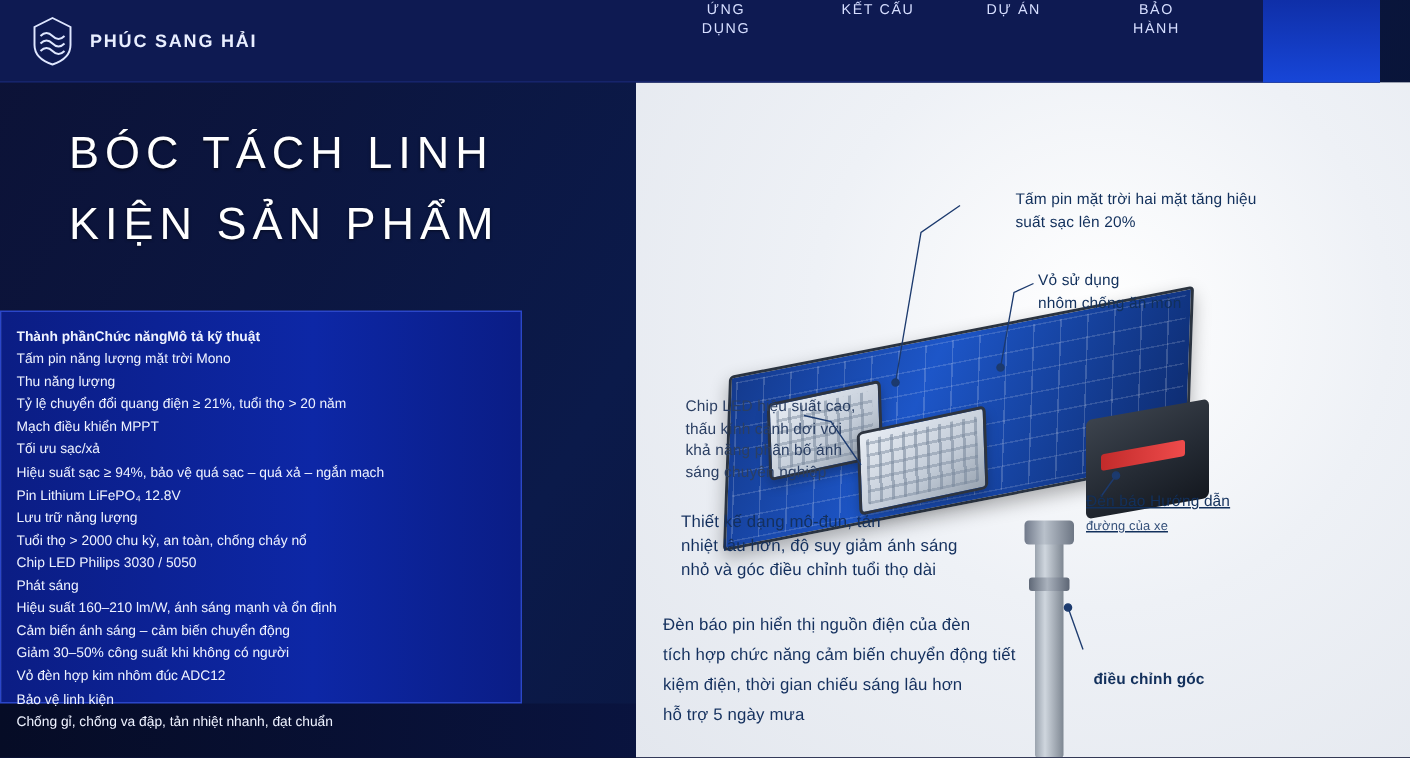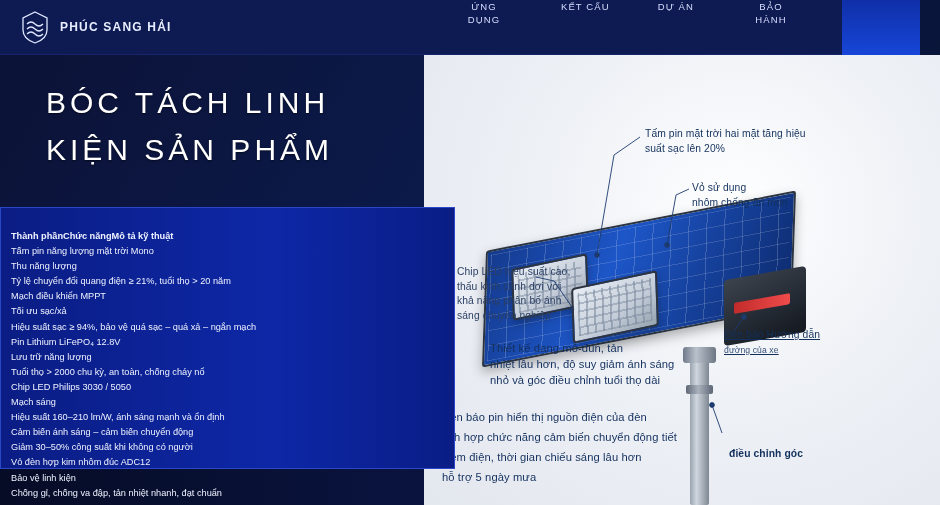--- a/index.html
+++ b/index.html
@@ -51,25 +51,25 @@
   .heading {
     position: absolute; left: 46px; top: 80px; z-index: 4;
   }
   .heading-line {
     color: #ffffff; font-size: 30px; letter-spacing: 4px; font-weight: normal;
     line-height: 1.55;
     text-shadow: 0 1px 2px rgba(0,0,0,.5);
   }
   
   .spec-panel {
-    position: absolute; left: 0; top: 207px; width: 455px; height: 262px;
+    position: absolute; left: 0; top: 207px; width: 348px; height: 262px;
     background: #0a1f8f;
     background: linear-gradient(90deg, #0b1d84 0%, #0d27a6 60%, #0a1d86 100%);
     border: 1px solid #2b46c9;
-    padding: 21px 10px 8px 10px;
+    padding: 9px 10px 8px 10px;
     z-index: 3;
   }
   .spec-row {
     color: #eef2ff; font-size: 9.2px; line-height: 15.1px;
     white-space: nowrap; overflow: hidden;
   }
   .spec-row.head { font-weight: bold; }
   
   .photo {
     position: absolute; left: 424px; top: 55px; width: 516px; height: 450px;
@@ -150,21 +150,21 @@
     font-size: 10.3px;
     line-height: 14.5px;
     letter-spacing: .1px;
   }
   .callout.blue { color: #12305c; }
   .callout .sub { font-size: 8.6px; color: #35507a; }
   .c1 { left: 221px; top: 72px; width: 215px; }
   .c2 { left: 268px; top: 126px; width: 140px; }
   .c3 { left: 33px; top: 210px; width: 140px; color:#2b3f63; }
   .c4 { left: 300px; top: 273px; width: 130px; text-decoration: underline; }
-  .c5 { left: 30px; top: 285px; width: 265px; font-size: 11.2px; line-height: 16px; color:#14305e;margin-left:36px; }
+  .c5 { left: 30px; top: 285px; width: 265px; font-size: 11.2px; line-height: 16px; color:#14305e; }
   .c6 { left: 18px; top: 352px; width: 295px; font-size: 11.2px; line-height: 20px; color:#14305e; }
   .c7 { left: 305px; top: 392px; width: 120px; font-weight: bold; }
   .bottom-strip {
     position: absolute; left: 0; bottom: 0; width: 940px; height: 36px;
     background: linear-gradient(90deg, #060c26 0%, #0a1544 55%, #060c26 100%);
     z-index: 1;
   }
 </style>
 </head>
 <body>
@@ -204,21 +204,21 @@
     <div class="spec-row">Tấm pin năng lượng mặt trời Mono</div>
     <div class="spec-row">Thu năng lượng</div>
     <div class="spec-row">Tỷ lệ chuyển đổi quang điện ≥ 21%, tuổi thọ &gt; 20 năm</div>
     <div class="spec-row">Mạch điều khiển MPPT</div>
     <div class="spec-row">Tối ưu sạc/xả</div>
     <div class="spec-row">Hiệu suất sạc ≥ 94%, bảo vệ quá sạc – quá xả – ngắn mạch</div>
     <div class="spec-row">Pin Lithium LiFePO₄ 12.8V</div>
     <div class="spec-row">Lưu trữ năng lượng</div>
     <div class="spec-row">Tuổi thọ &gt; 2000 chu kỳ, an toàn, chống cháy nổ</div>
     <div class="spec-row">Chip LED Philips 3030 / 5050</div>
-    <div class="spec-row">Mạch sáng</div>
+    <div class="spec-row">Phát sáng</div>
     <div class="spec-row">Hiệu suất 160–210 lm/W, ánh sáng mạnh và ổn định</div>
     <div class="spec-row">Cảm biến ánh sáng – cảm biến chuyển động</div>
     <div class="spec-row">Giảm 30–50% công suất khi không có người</div>
     <div class="spec-row">Vỏ đèn hợp kim nhôm đúc ADC12</div>
     <div class="spec-row">Bảo vệ linh kiện</div>
     <div class="spec-row">Chống gỉ, chống va đập, tản nhiệt nhanh, đạt chuẩn</div>
   </div>
 
   <div class="photo">
     <div class="photo-bg"></div>
@@ -245,21 +245,21 @@
         <path d="M243 190 L252 140 L265 134"></path>
         <circle cx="243" cy="190" r="2.4" fill="#1c3a6e"></circle>
         <path d="M150 255 L130 226 L112 222"></path>
         <path d="M320 262 L310 276"></path>
         <circle cx="320" cy="262" r="2.4" fill="#1c3a6e"></circle>
         <path d="M288 350 L298 378"></path>
         <circle cx="288" cy="350" r="2.4" fill="#1c3a6e"></circle>
       </g>
     </svg>
 
-    <div class="callout c1 blue" style="white-space: pre-line;">Tấm pin mặt trời hai mặt tăng hiệu
+    <div class="callout c1 blue" style="white-space: pre-line; margin-left: 32px;">Tấm pin mặt trời hai mặt tăng hiệu
 suất sạc lên 20%</div>
     <div class="callout c2 blue" style="white-space: pre-line;">Vỏ sử dụng
 nhôm chống ăn mòn</div>
     <div class="callout c3" style="white-space: pre-line;">Chip LED hiệu suất cao,
 thấu kính cánh dơi với
 khả năng phân bố ánh
 sáng chuyên nghiệp</div>
     <div class="callout c4 blue">
       <div>Đèn báo Hướng dẫn</div>
       <div class="sub">đường của xe</div>

